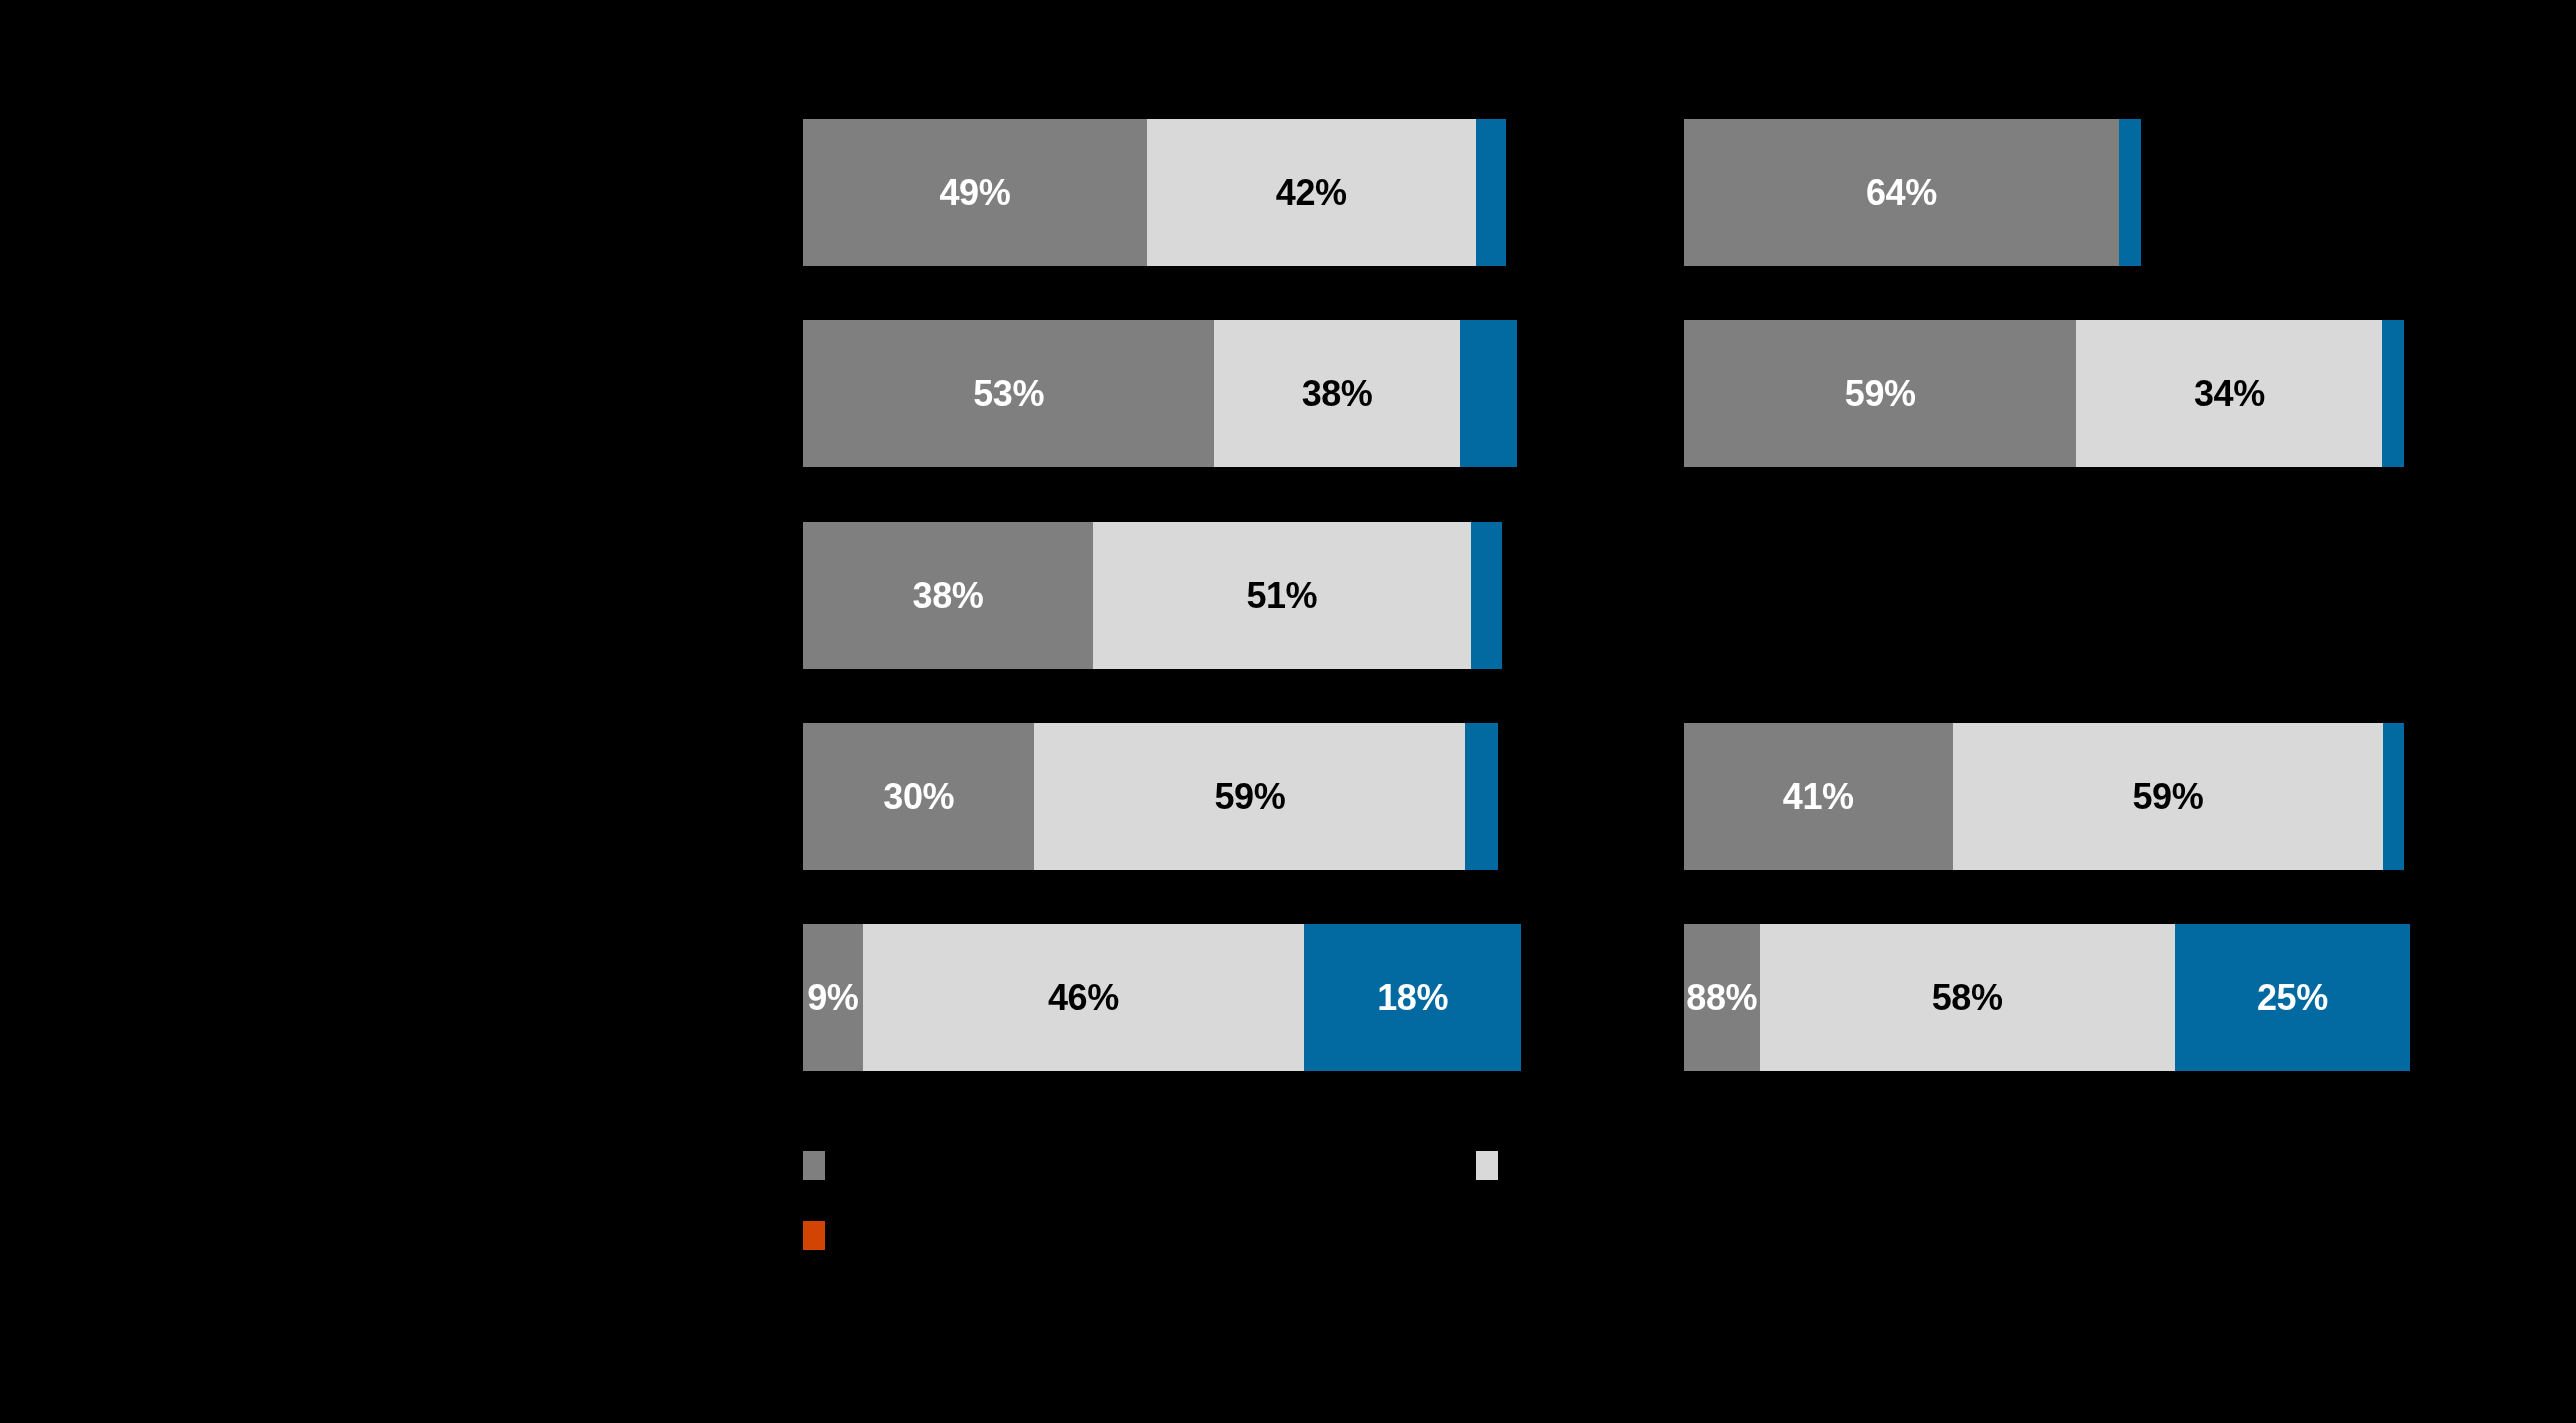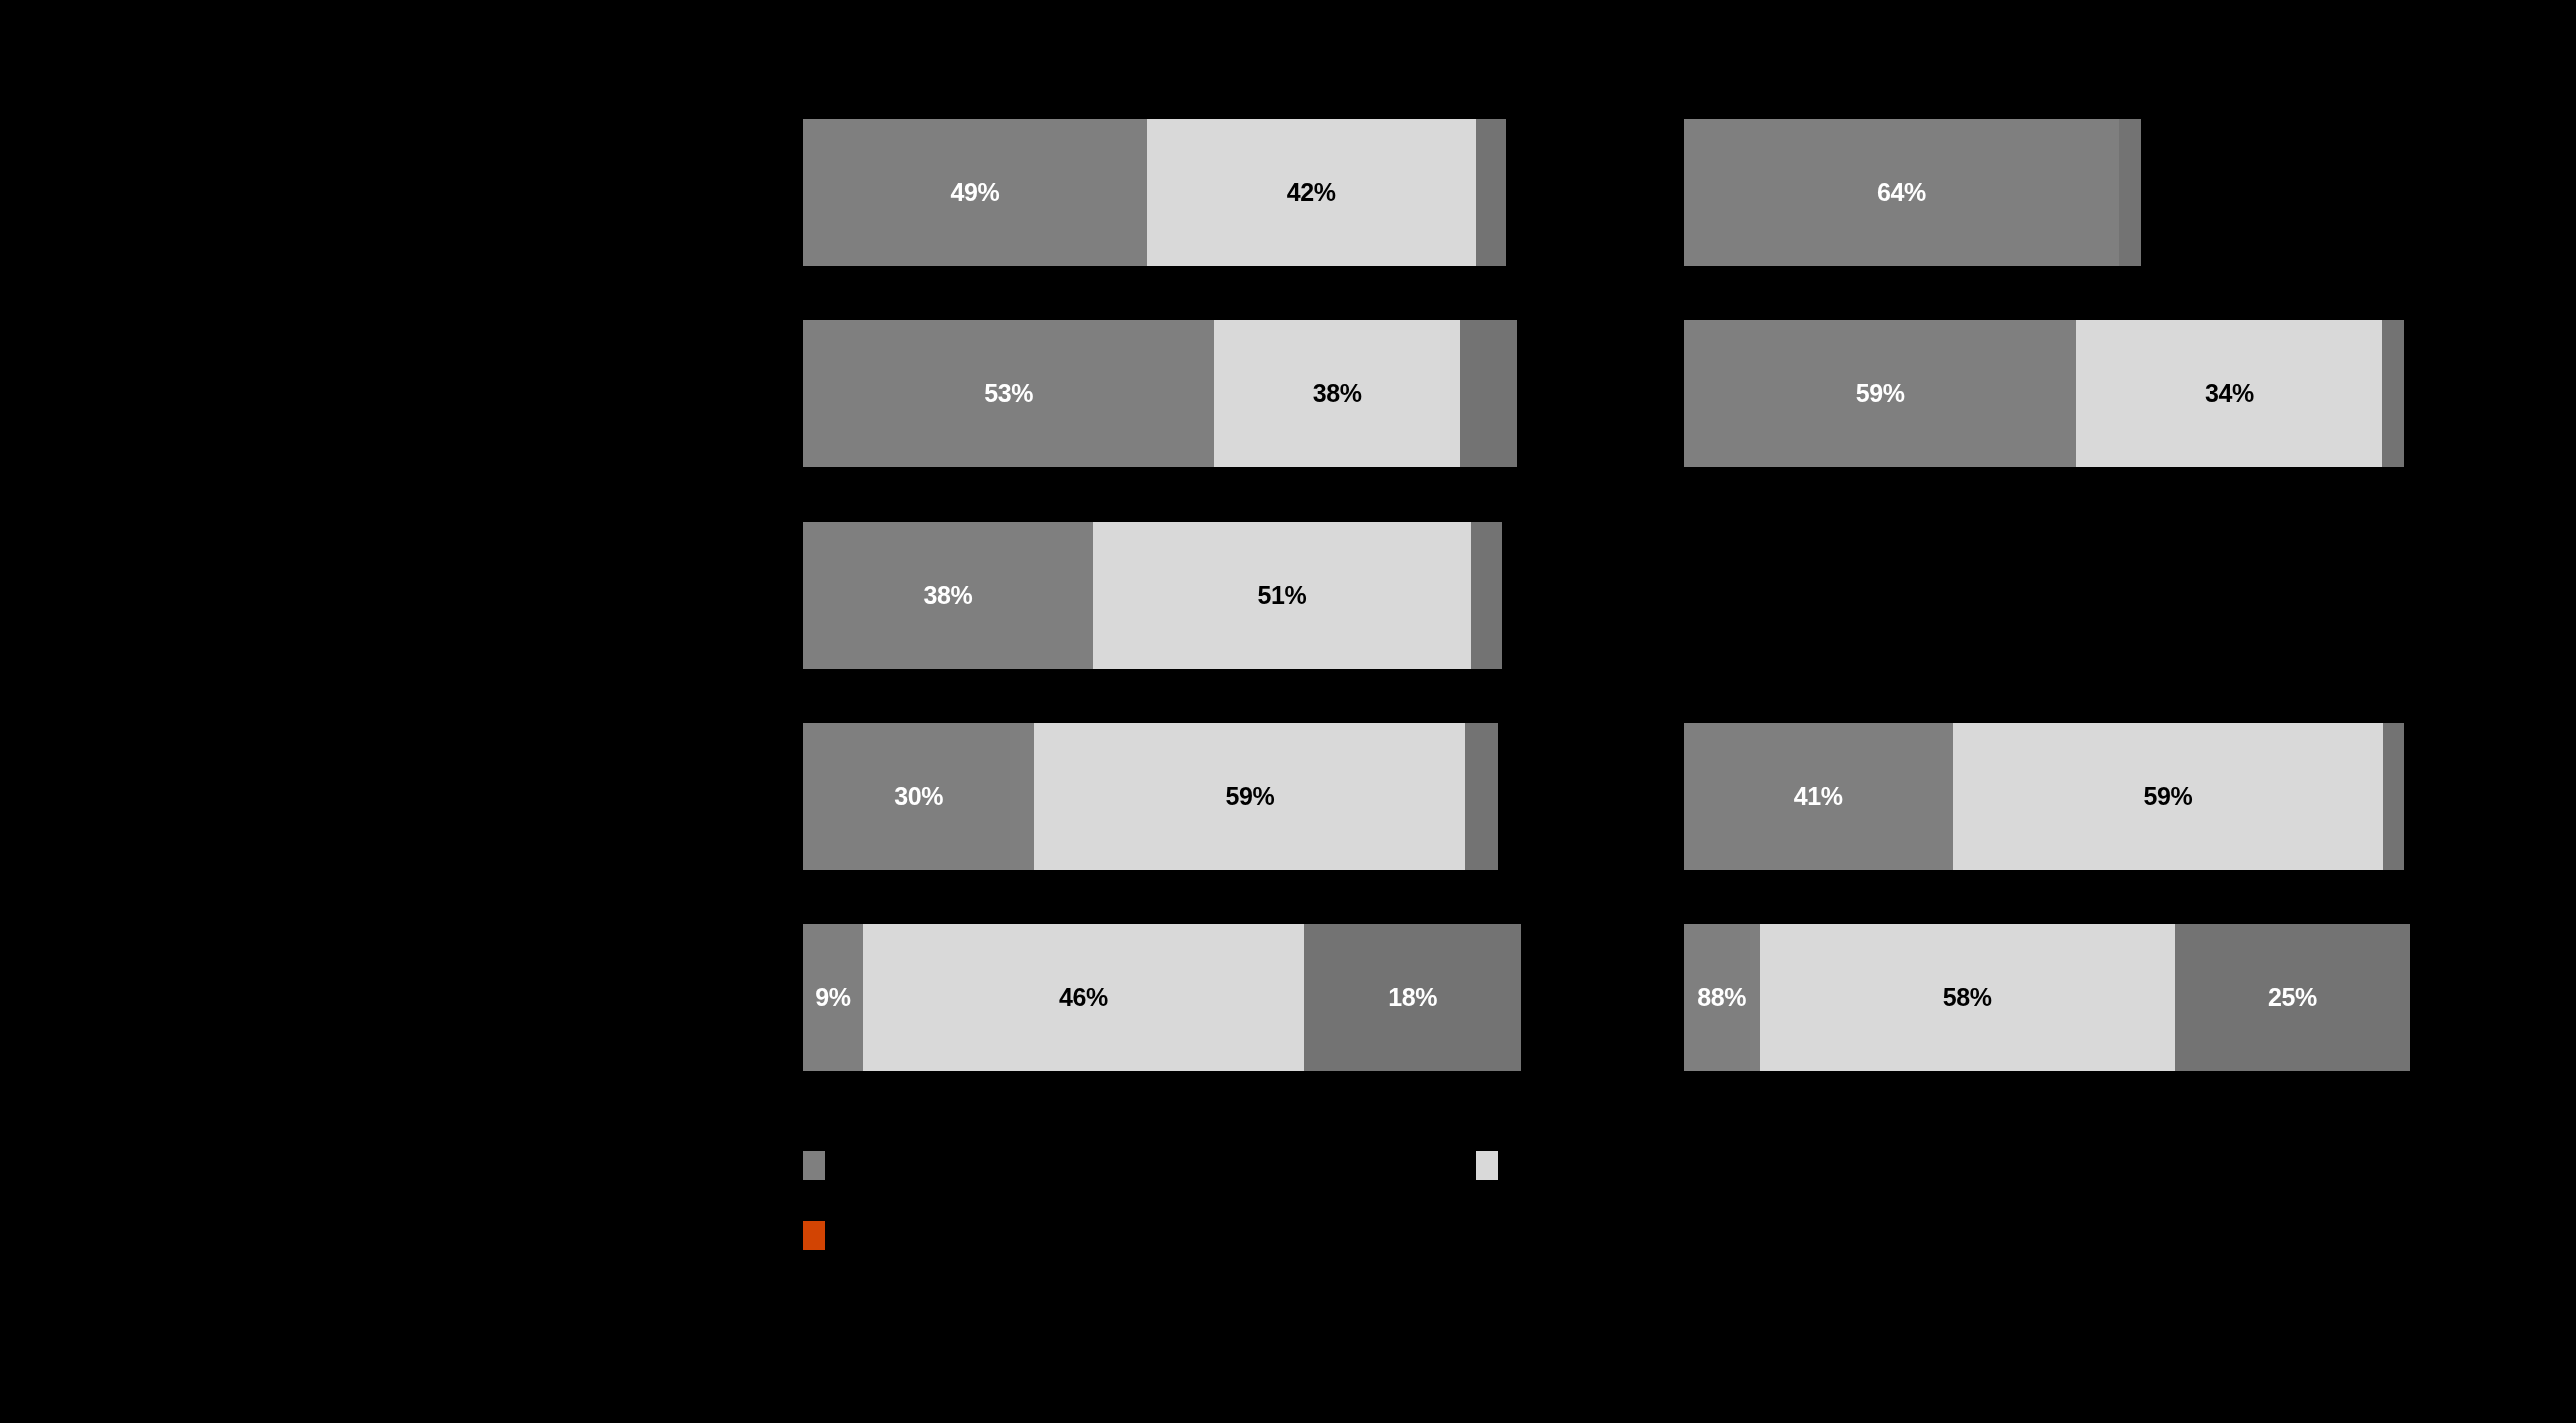--- a/index.html
+++ b/index.html
@@ -55,28 +55,28 @@
 
   .seg {
     display: flex;
     align-items: center;
     justify-content: center;
     box-sizing: border-box;
     overflow: hidden;
     white-space: nowrap;
   }
   .seg-label {
-    font-size: 25px;
+    font-size: 36px;
     font-weight: bold;
     letter-spacing: -0.4px;
     line-height: 1;
   }
   .seg.s-gray       { background: #7f7f7f; }
   .seg.s-lightgray  { background: #d9d9d9; }
-  .seg.s-orange     { background: #737373; }
+  .seg.s-orange     { background: #0369a1; }
   .seg.s-gray      .seg-label { color: #ffffff; }
   .seg.s-lightgray .seg-label { color: #000000; }
   .seg.s-orange    .seg-label { color: #ffffff; }
 
   
   .legend {
     position: absolute;
     left: 803px;
     top: 1151px;
     width: 892px;

